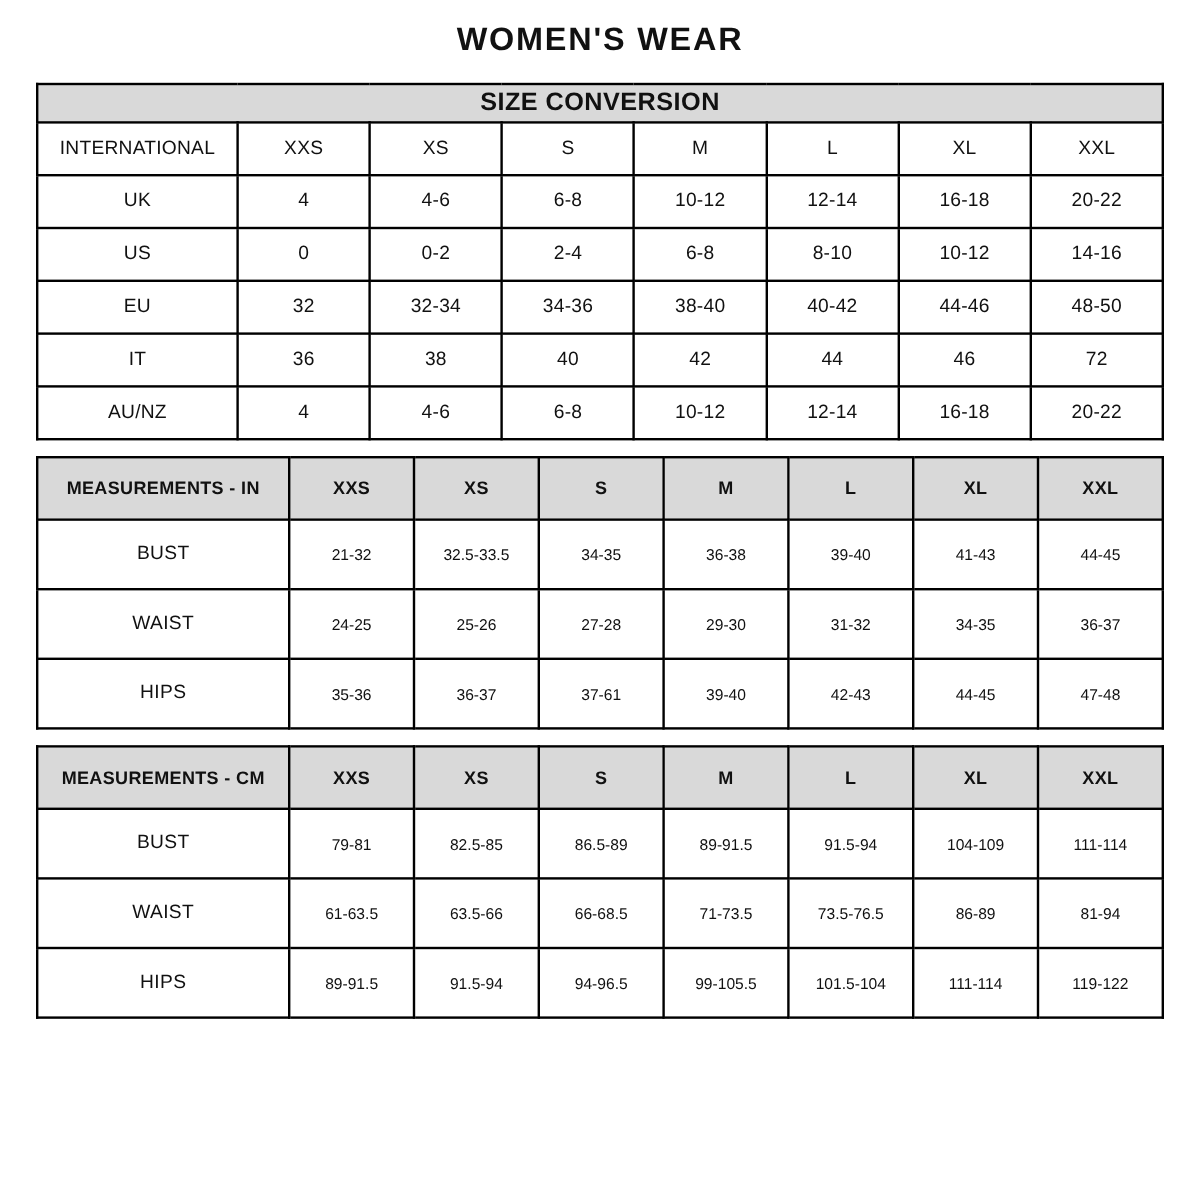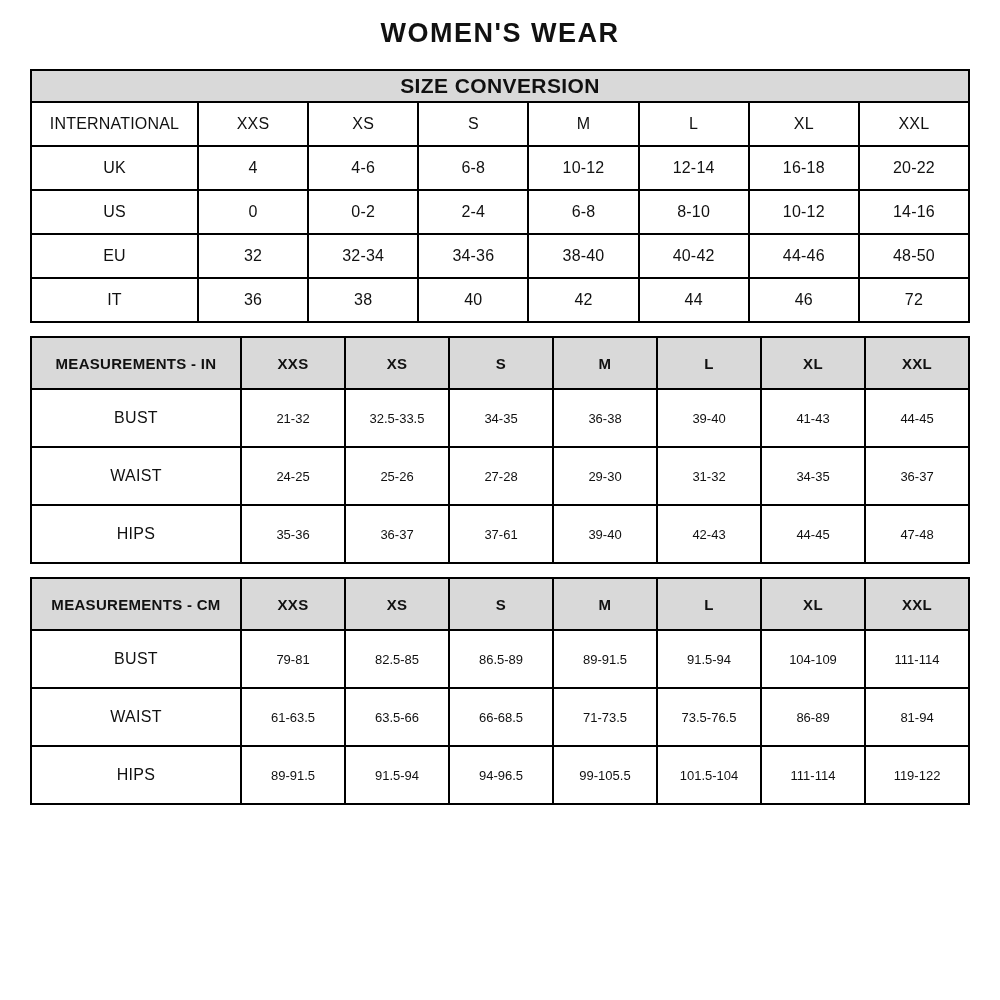--- a/index.html
+++ b/index.html
@@ -124,20 +124,30 @@
       <tr>
         <td>IT</td>
         <td>36</td>
         <td>38</td>
         <td>40</td>
         <td>42</td>
         <td>44</td>
         <td>46</td>
         <td>72</td>
       </tr>
+      <tr>
+        <td>AU/NZ</td>
+        <td>4</td>
+        <td>4-6</td>
+        <td>6-8</td>
+        <td>10-12</td>
+        <td>12-14</td>
+        <td>16-18</td>
+        <td>20-22</td>
+      </tr>
     </tbody>
   </table>
 
   <div class="gap"></div>
 
   <table class="mt">
     <colgroup>
         <col class="c-label">
         <col>
         <col>

